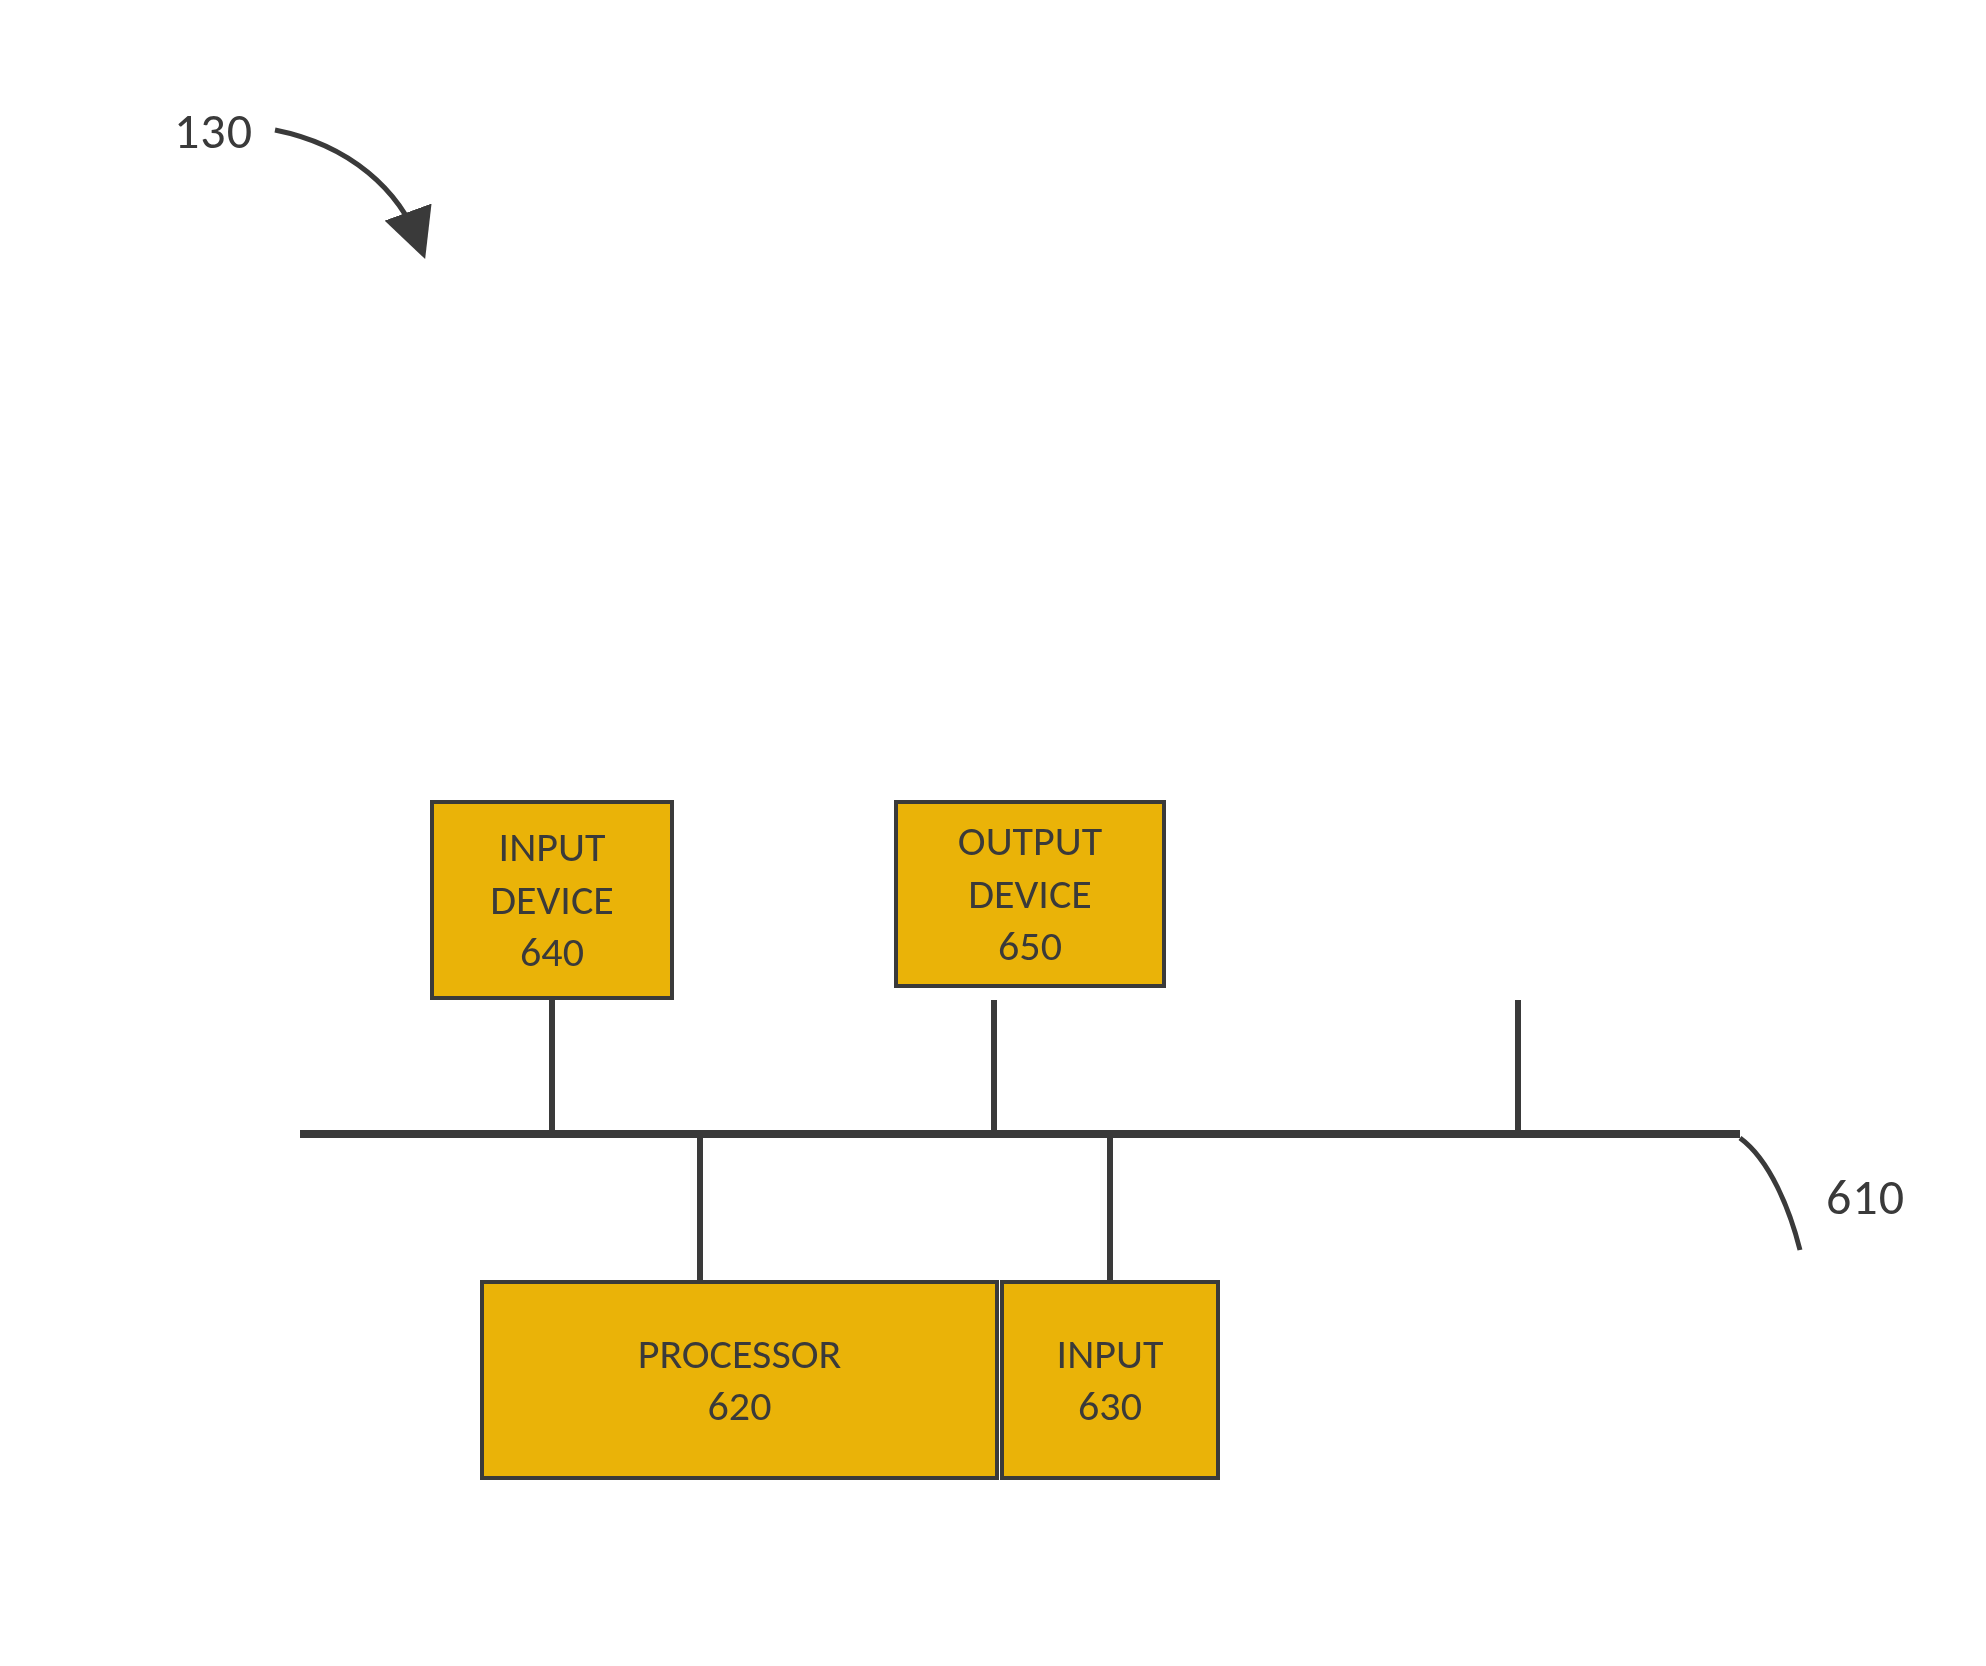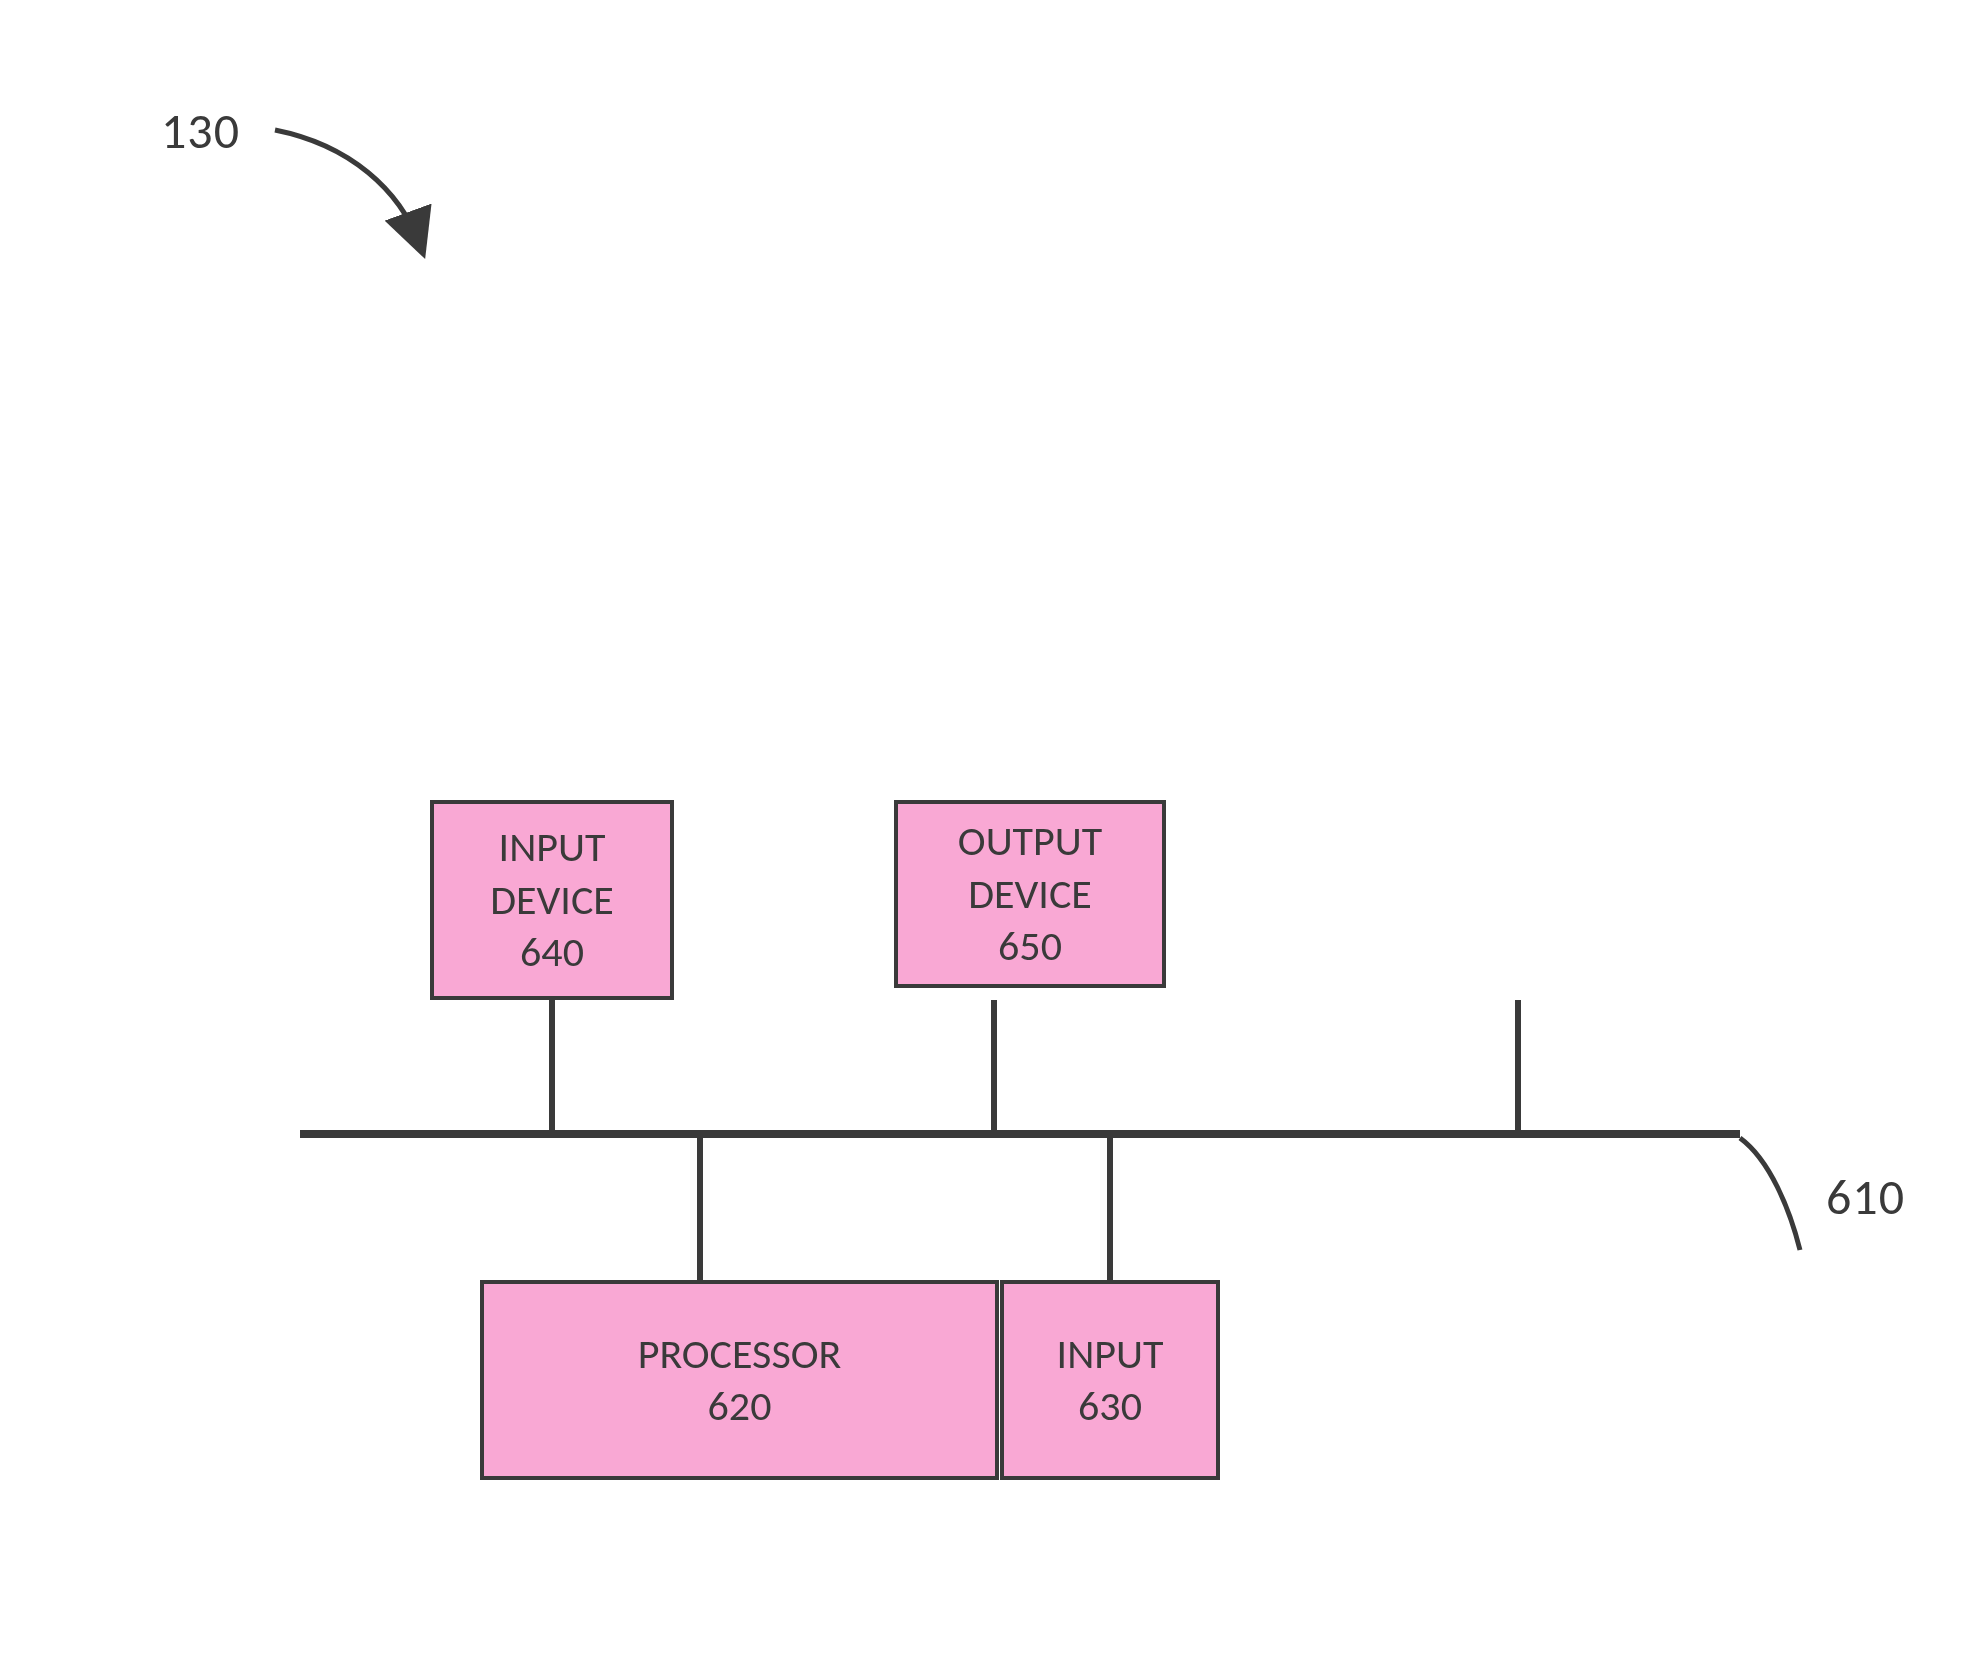--- a/index.html
+++ b/index.html
@@ -19,21 +19,21 @@
     height: 1666px;
   }
   .ref-label {
     position: absolute;
     font-size: 50px;
     letter-spacing: 1px;
   }
   .box {
     position: absolute;
     border: 4px solid #3a3a3a;
-    background: #f9a8d4;
+    background: #eab308;
     display: flex;
     flex-direction: column;
     align-items: center;
     justify-content: center;
     text-align: center;
     font-size: 42px;
     line-height: 1.25;
     box-sizing: border-box;
     padding: 8px 20px;
   }
@@ -49,21 +49,21 @@
     width: 1986px;
     height: 1666px;
     pointer-events: none;
   }
 </style>
 </head>
 <body>
 
 <div class="canvas">
 
-  <div class="ref-label" style="left:161px; top:100px;">130</div>
+  <div class="ref-label" style="left:174px; top:100px;">130</div>
 
   <svg class="overlay">
     <defs>
       <marker id="arrowhead" markerWidth="10" markerHeight="10" refX="7" refY="5" orient="auto">
         <polygon points="0,0 10,5 0,10" fill="#3a3a3a"></polygon>
       </marker>
     </defs>
 
     <path d="M 275 130 C 350 145, 400 190, 420 245" stroke="#3a3a3a" stroke-width="5" fill="none" marker-end="url(#arrowhead)"></path>
 

